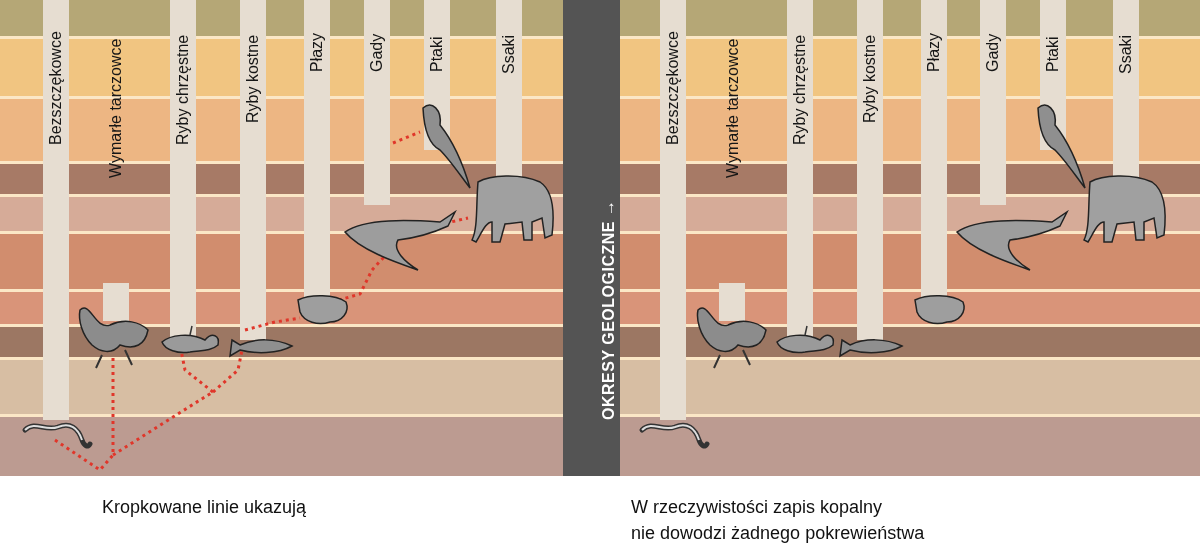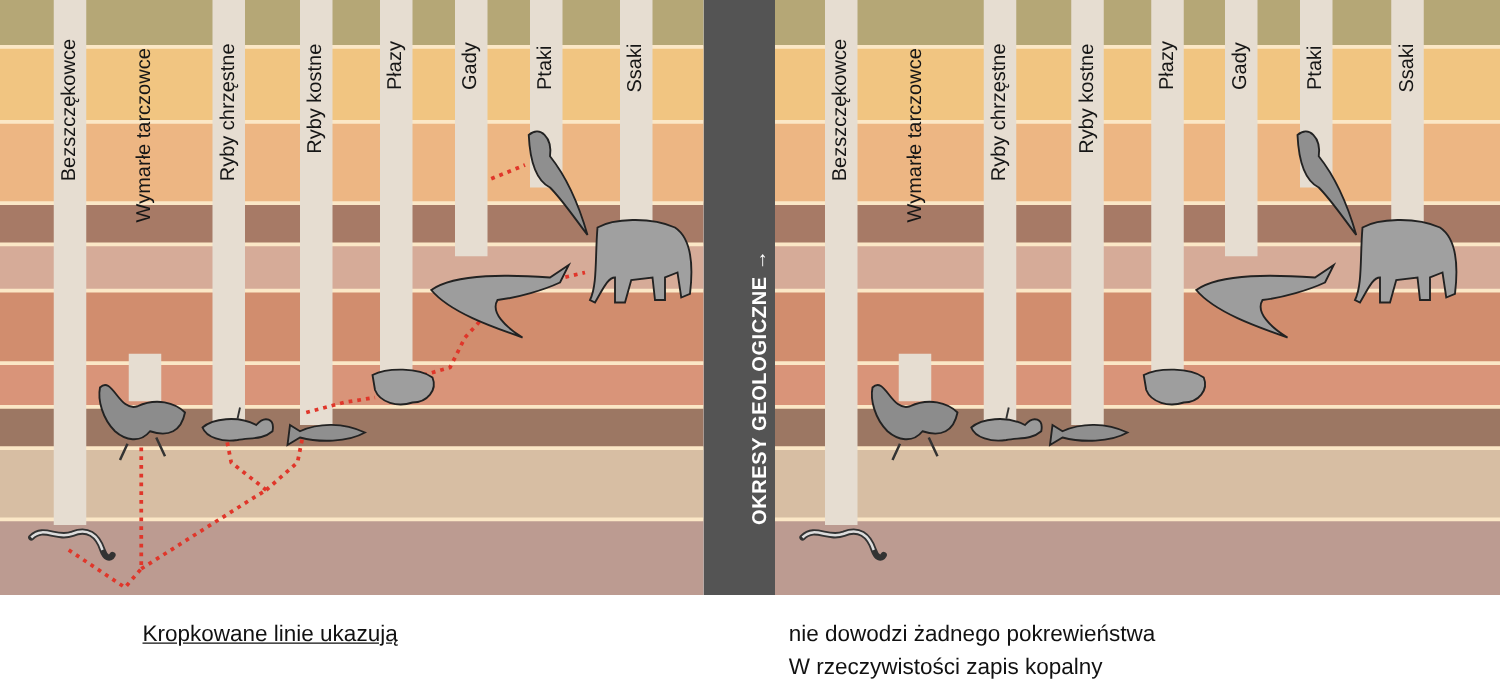--- a/index.html
+++ b/index.html
@@ -7,21 +7,21 @@
   .panel{position:absolute;top:0;height:476px;overflow:hidden;}
   .panel-left{left:0;width:563px;}
   .panel-right{left:620px;width:580px;}
   .layer{position:absolute;left:0;right:0;}
   .seam{position:absolute;left:0;right:0;height:3px;background:#fbe7c6;}
   .column{position:absolute;width:26px;background:#e6ddd1;}
   .bg-label{position:absolute;white-space:nowrap;transform-origin:0 0;transform:rotate(-90deg);font-size:16px;color:#161616;}
   .divider{position:absolute;left:563px;top:0;width:57px;height:476px;background:#545454;}
   .divider-label{position:absolute;left:37px;top:420px;white-space:nowrap;transform-origin:0 0;transform:rotate(-90deg);color:#fff;font-weight:bold;font-size:16px;letter-spacing:0.5px;}
   .caption{position:absolute;top:494px;font-size:18px;line-height:26px;color:#111;}
-  .caption-left{left:114px;text-decoration:underline;}
+  .caption-left{left:102px;}
   .caption-right{left:631px;}
   svg.overlay{position:absolute;left:0;top:0;}
 </style>
 </head>
 <body>
 
 <div class="panel panel-left">
   <div class="layer" style="top:0;height:37px;background:#b5a776"></div>
   <div class="layer" style="top:37px;height:60px;background:#f1c581"></div>
   <div class="layer" style="top:97px;height:65px;background:#edb683"></div>
@@ -181,15 +181,15 @@
     <g>
       <path d="M470 182 C482 175 512 173 532 182 C544 190 547 210 544 235 L537 238 L534 218 L524 222 L524 240 L516 240 L514 222 L497 224 L492 242 L484 242 L484 222 C478 222 474 232 468 242 L464 240 C470 228 468 205 470 182 Z" fill="#a0a0a0" stroke="#222" stroke-width="1.5"></path>
     </g>
   </svg>
 </div>
 
 <div class="caption caption-left">
   <div>Kropkowane linie ukazują</div>
 </div>
 <div class="caption caption-right">
+  <div>W rzeczywistości zapis kopalny</div>
   <div>nie dowodzi żadnego pokrewieństwa</div>
-  <div>W rzeczywistości zapis kopalny</div>
 </div>
 
 </body></html>

